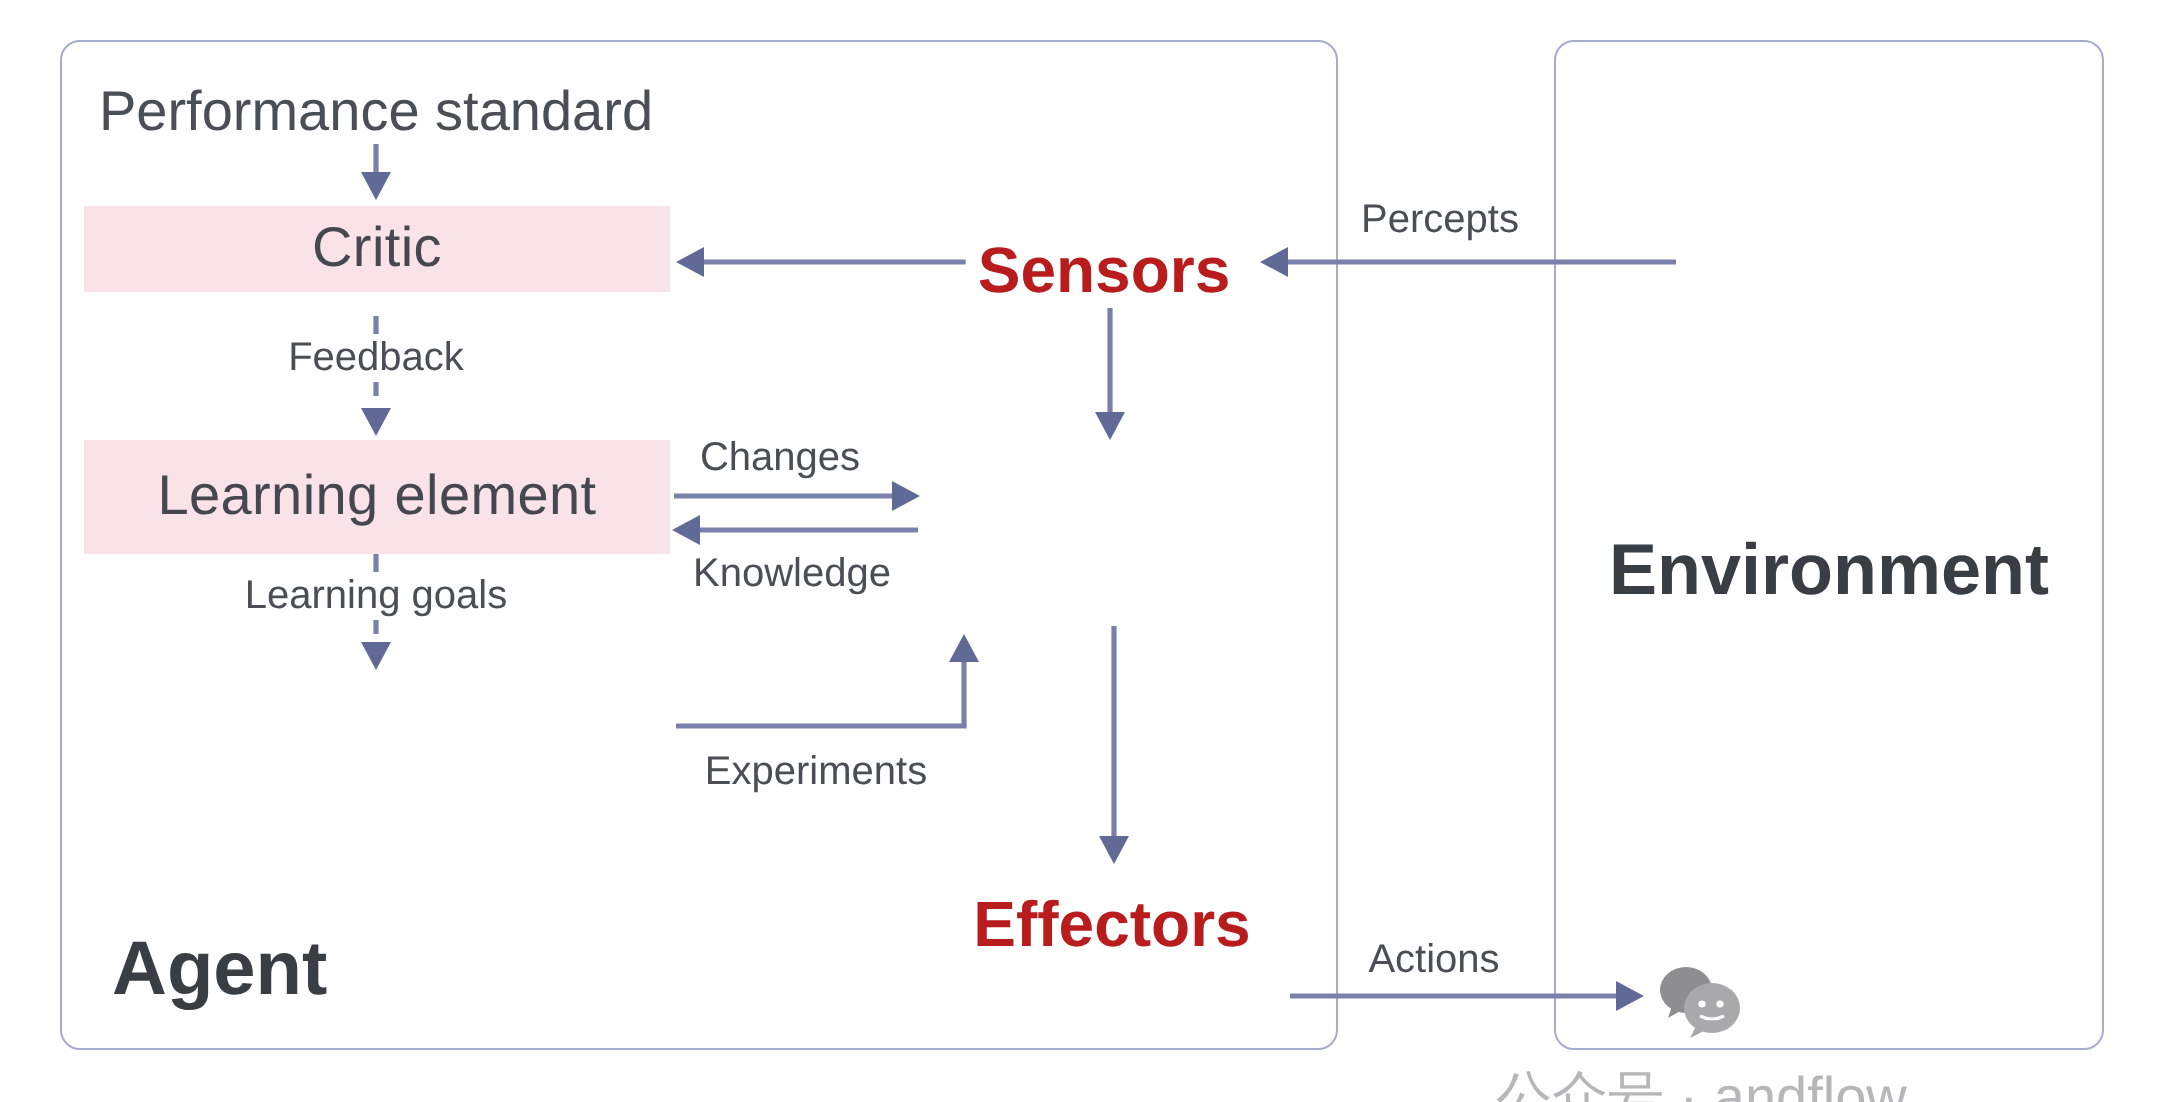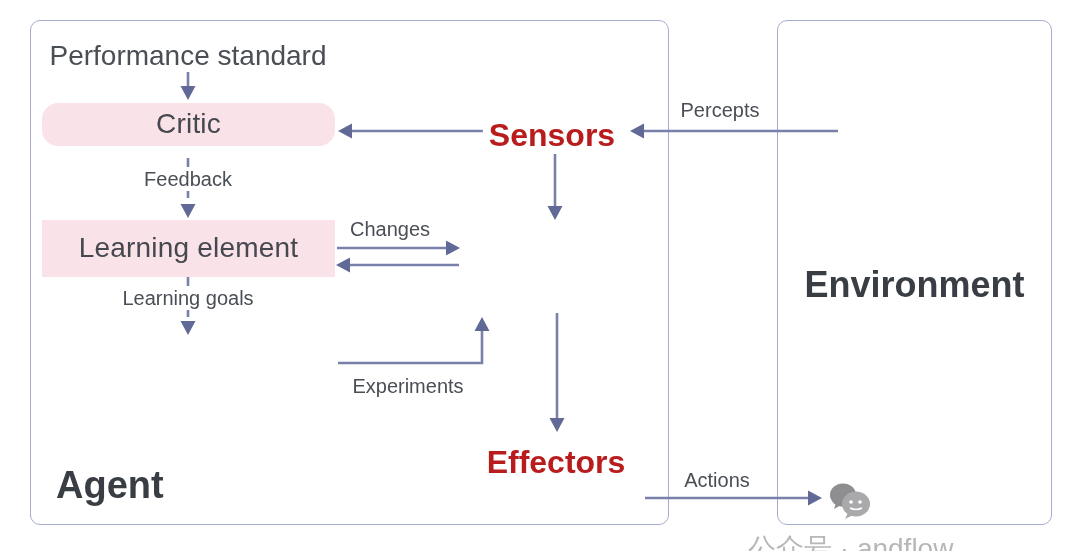--- a/index.html
+++ b/index.html
@@ -147,32 +147,33 @@
     </g>
 
     <g>
       <line x1="645" y1="498" x2="808" y2="498"></line>
       <polygon points="808,490.5 808,505.5 822,498"></polygon>
     </g>
   </svg>
 
   <div class="edge-label" style="left:188px; top:40px; font-size:28px;">Performance standard</div>
 
-  <div class="pink-node" style="left:42px; top:103px; width:293px; height:43px;border-radius:16px;">Critic</div>
+  <div class="pink-node" style="left:42px; top:103px; width:293px; height:43px;">Critic</div>
 
   <div class="edge-label" style="left:188px; top:168px;">Feedback</div>
 
   <div class="pink-node" style="left:42px; top:220px; width:293px; height:57px;">Learning element</div>
 
   <div class="edge-label" style="left:188px; top:287px;">Learning goals</div>
 
 
 
   <div class="edge-label" style="left:390px; top:218px;">Changes</div>
 
+  <div class="edge-label" style="left:396px; top:276px;">Knowledge</div>
 
   <div class="edge-label" style="left:408px; top:375px;">Experiments</div>
 
   <div class="io-label" style="left:552px; top:117px;">Sensors</div>
 
   <div class="io-label" style="left:556px; top:444px;">Effectors</div>
 
   <div class="edge-label" style="left:720px; top:99px;">Percepts</div>
 
   <div class="edge-label" style="left:717px; top:469px;">Actions</div>

